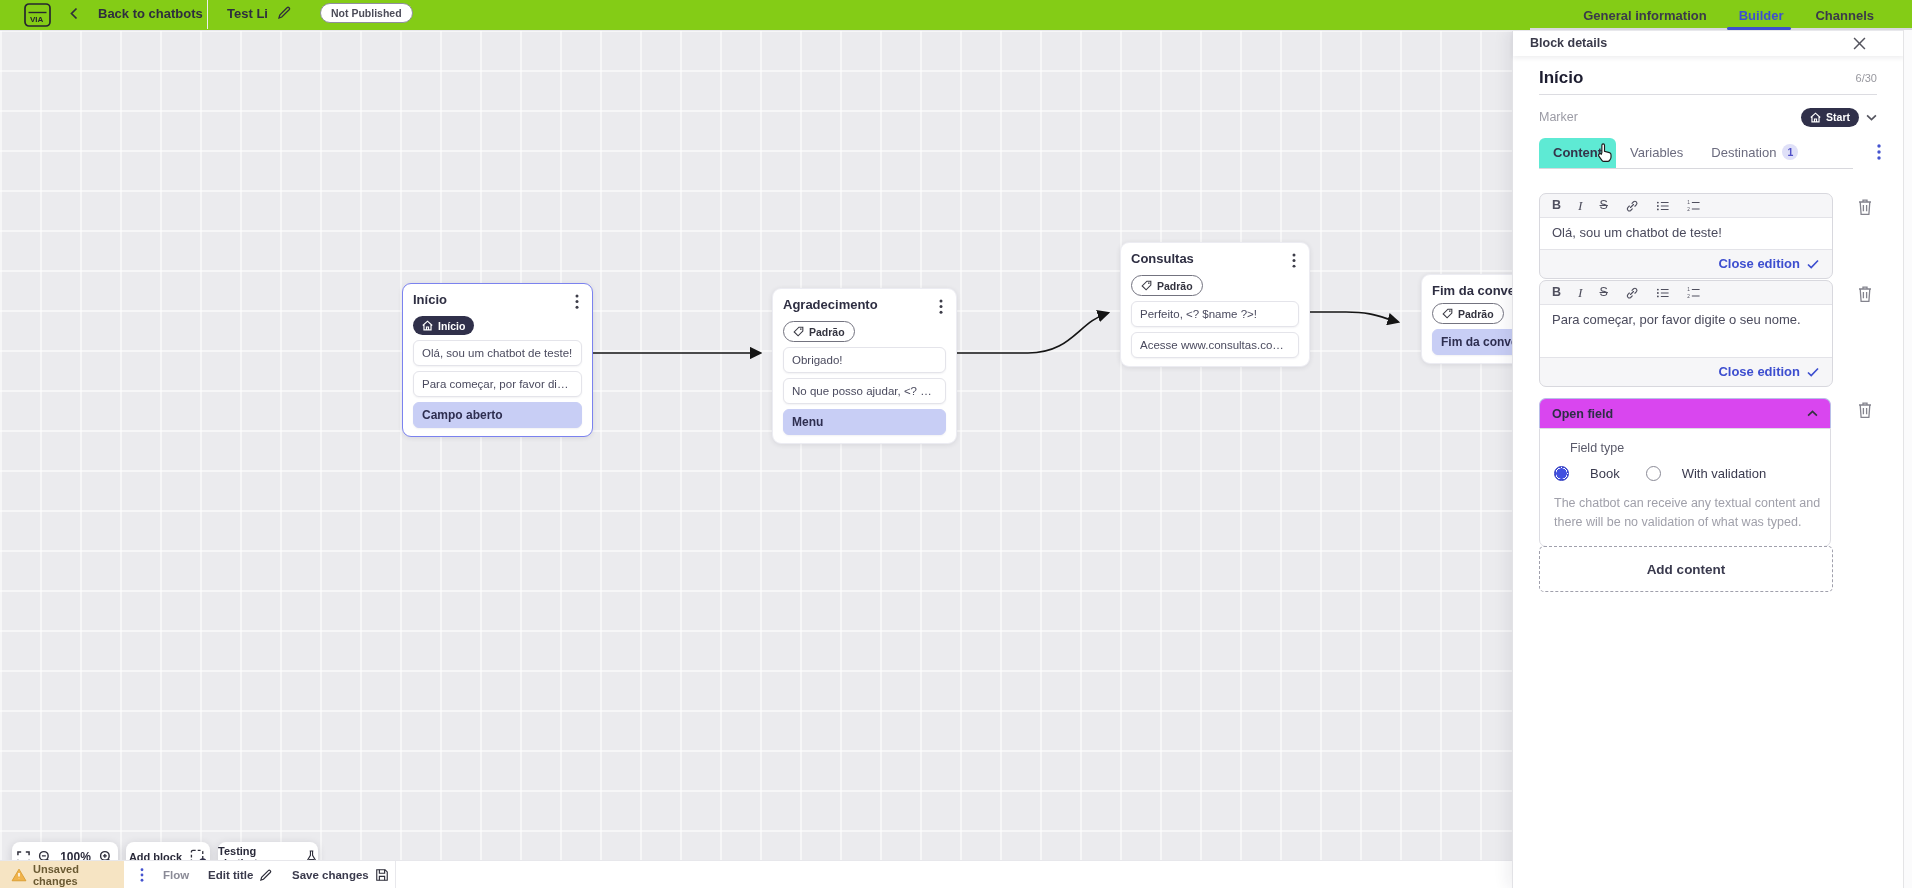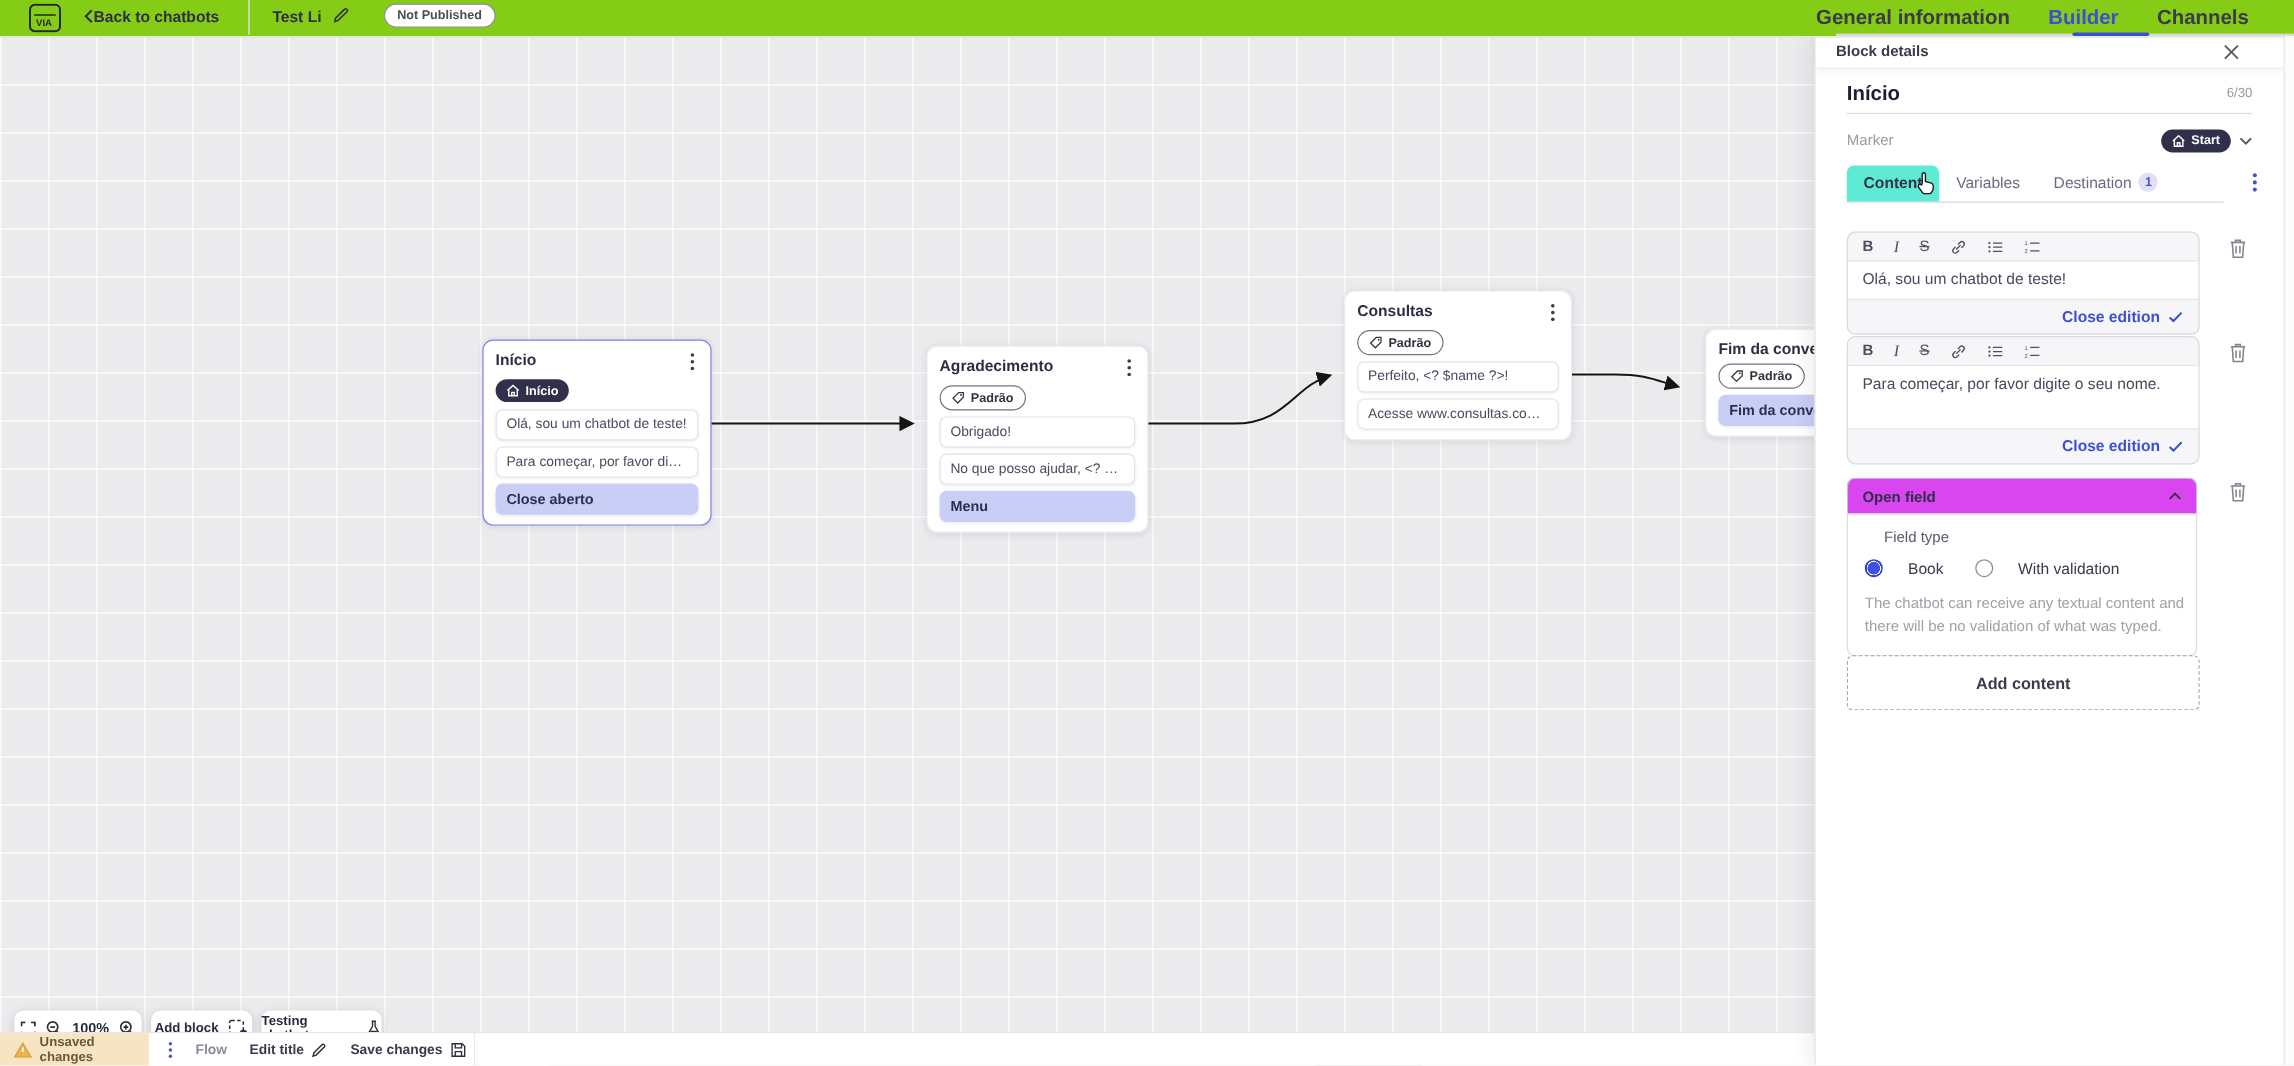--- a/index.html
+++ b/index.html
@@ -4,29 +4,29 @@
 <style>
   html,body{margin:0;padding:0}
   body{width:1912px;height:888px;position:relative;overflow:hidden;background:#fff;
        font-family:"Liberation Sans",sans-serif;color:#2f2f40;-webkit-font-smoothing:antialiased}
   .abs{position:absolute}
   svg{display:block}
 
   
   .topbar{left:0;top:0;width:1912px;height:30px;background:#84cc16;border-bottom:1px solid #e8e8ec;z-index:40}
   .logo-box{position:absolute;left:24px;top:3px}
-  .back-wrap{position:absolute;left:70px;top:0;height:26px;display:flex;align-items:center;gap:0;cursor:pointer}
+  .back-wrap{position:absolute;left:70px;top:0;height:26px;display:flex;align-items:center;gap:20px;cursor:pointer}
   .back-label{font-size:13px;font-weight:700;color:#2e2e3e}
   .tb-divider{position:absolute;left:207px;top:0;width:1px;height:29px;background:#ececf0}
   .doc-title{position:absolute;left:227px;top:0;height:26px;display:flex;align-items:center;font-size:13px;font-weight:700;color:#2e2e3e}
   .pencil-btn{position:absolute;left:277px;top:6px;cursor:pointer}
   .status-pill{position:absolute;left:320px;top:3px;height:18px;padding:0 10px;border:1px solid #8f8f9c;border-radius:999px;
                display:flex;align-items:center;font-size:10.5px;font-weight:700;color:#4c4c58;background:#fff}
   .top-tabs{position:absolute;right:36px;top:0;height:30px;display:flex;align-items:center;gap:28px}
-  .top-tab{font-size:17px;font-weight:700;color:#3a3a4a;cursor:pointer;padding:6px 2px}
+  .top-tab{font-size:13px;font-weight:700;color:#3a3a4a;cursor:pointer;padding:6px 2px}
   .top-tab.active{color:#3d4fd0}
   .tabs-track{position:absolute;left:1530px;top:28px;width:382px;height:2px;background:#d9d9de}
   .tabs-active-bar{position:absolute;left:1727px;top:27px;width:64px;height:3px;background:#3d4fd0;border-radius:2px}
 
   
   .canvas{left:0;top:30px;width:1512px;height:858px;background-color:#ebebee;
     background-image:linear-gradient(rgba(255,255,255,.55) 2px,transparent 2px),
                      linear-gradient(90deg,rgba(255,255,255,.55) 2px,transparent 2px);
     background-size:40px 40px;z-index:1}
 
@@ -156,21 +156,21 @@
         </span>
       <span>Início</span>
     </div>
     <div class="fc-row">
         <span>Olá, sou um chatbot de teste!</span>
       </div>
     <div class="fc-row">
         <span>Para começar, por favor digite o ...</span>
       </div>
     <div class="fc-row lav">
-        <span>Close aberto</span>
+        <span>Campo aberto</span>
       </div>
   </div>
 
   <div class="flow-card" style="left:772px;top:258px;width:185px;box-sizing:border-box">
     <div class="fc-head">
       <span class="fc-title">Agradecimento</span>
       <span class="fc-kebab">
           <svg width="4" height="15" viewBox="0 0 4 16" fill="currentColor">
             <circle cx="2" cy="2" r="1.6"></circle>
             <circle cx="2" cy="8" r="1.6"></circle>

